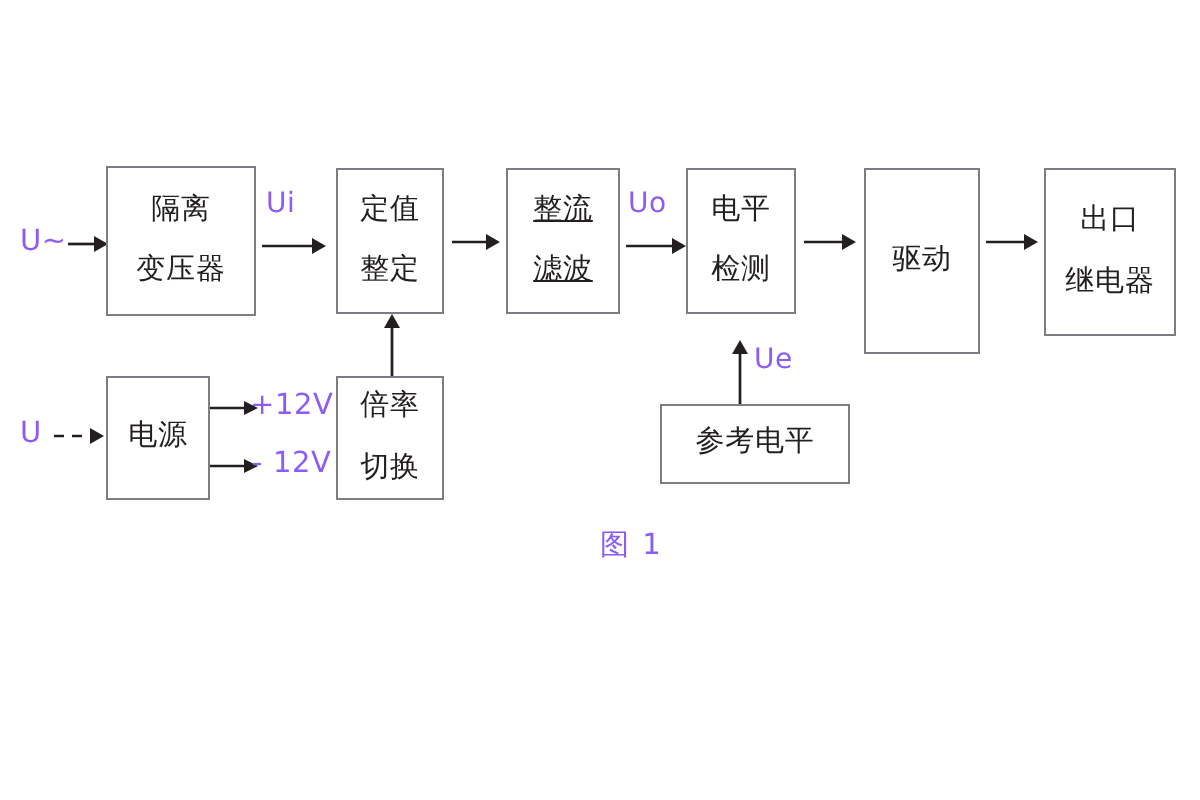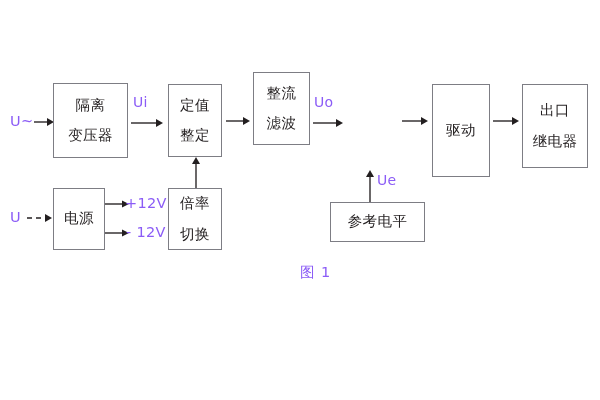--- a/index.html
+++ b/index.html
@@ -90,31 +90,35 @@
   <div class="box two" style="left:168px; top:84px; width:54px; height:73px;">
     <span class="line">定值</span>
     <span class="line">整定</span>
   </div>
 
   <svg class="conn" style="left:226px; top:113px;" width="26" height="16">
     <line class="stroke" x1="0" y1="8" x2="18" y2="8"></line>
     <polygon class="head" points="17,4 24,8 17,12"></polygon>
   </svg>
 
-  <div class="box two" style="left:253px; top:72px; width:57px; height:73px;">
+  <div class="box two" style="left:253px; top:84px; width:57px; height:73px;text-decoration:underline;">
     <span class="line">整流</span>
     <span class="line">滤波</span>
   </div>
 
   <div class="lbl sig" style="left:314px; top:94px;">Uo</div>
   <svg class="conn" style="left:313px; top:115px;" width="32" height="16">
     <line class="stroke" x1="0" y1="8" x2="24" y2="8"></line>
     <polygon class="head" points="23,4 30,8 23,12"></polygon>
   </svg>
 
+  <div class="box two" style="left:343px; top:84px; width:55px; height:73px;">
+    <span class="line">电平</span>
+    <span class="line">检测</span>
+  </div>
 
   <svg class="conn" style="left:402px; top:113px;" width="28" height="16">
     <line class="stroke" x1="0" y1="8" x2="20" y2="8"></line>
     <polygon class="head" points="19,4 26,8 19,12"></polygon>
   </svg>
 
   <div class="box" style="left:432px; top:84px; width:58px; height:93px;">
     <span class="line">驱动</span>
   </div>
 

